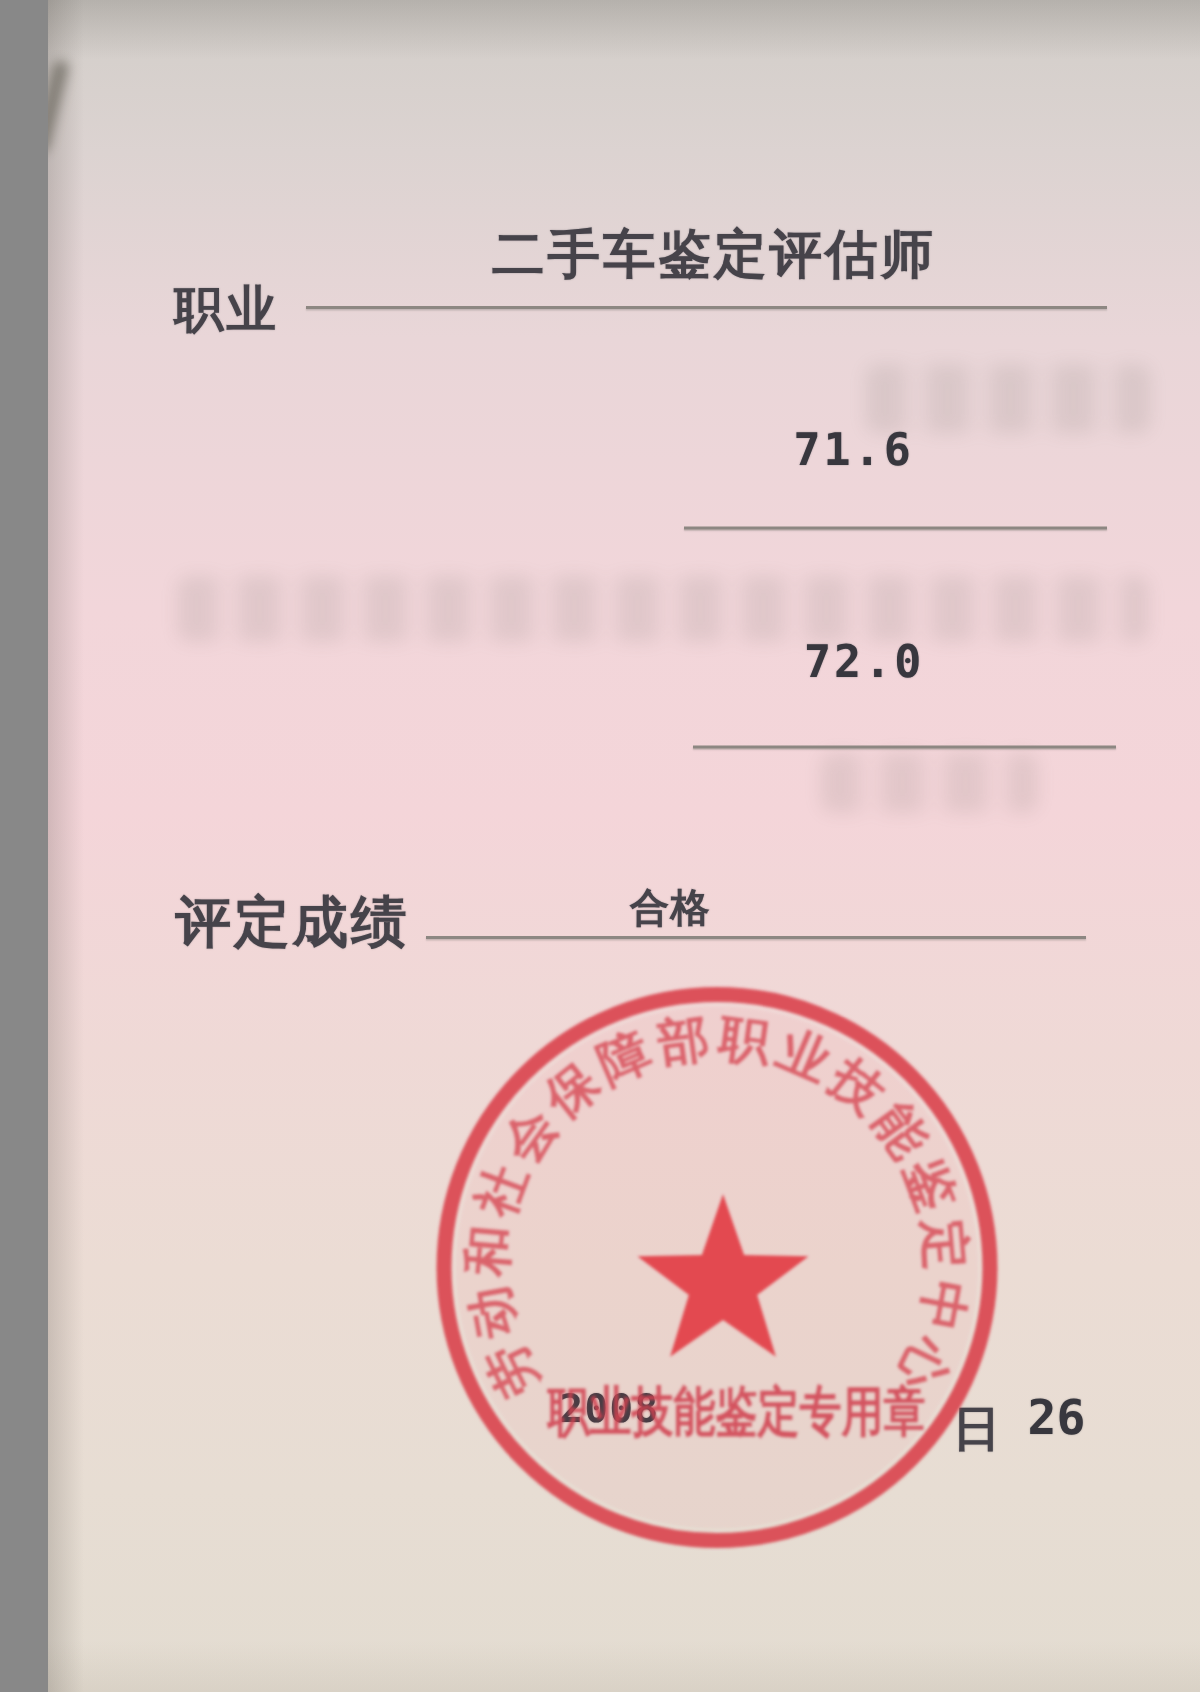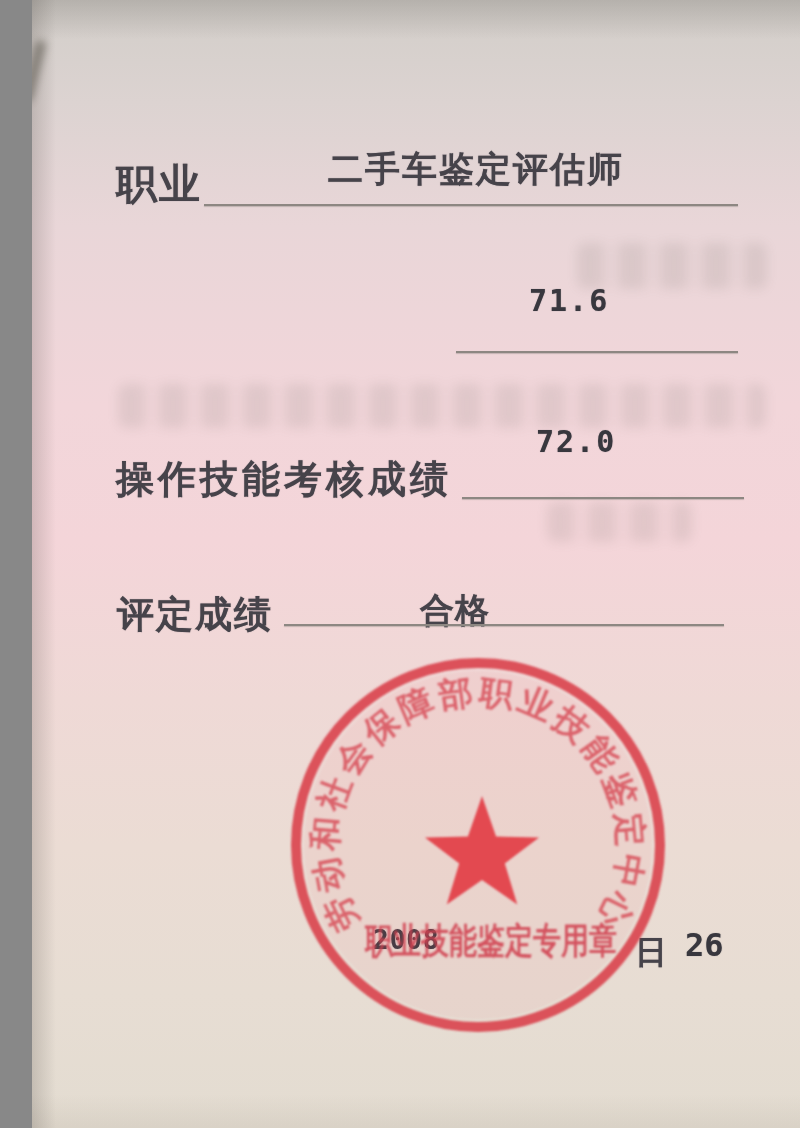--- a/index.html
+++ b/index.html
@@ -49,32 +49,31 @@
 
 <div id="page">
 
   <div class="abs ghost" style="left:545px;top:243px;width:190px;height:46px;"></div>
   <div class="abs ghost" style="left:86px;top:384px;width:648px;height:44px;"></div>
   <div class="abs ghost" style="left:515px;top:502px;width:145px;height:40px;"></div>
 
   <div class="abs corner-mark" style="left:-3px;top:40px;width:10px;height:62px;"></div>
 
   <div class="abs label soft" style="left:296px;top:146px;font-size:35px;letter-spacing:2px;">二手车鉴定评估师</div>
-  <div class="abs label soft" style="left:84px;top:157px;font-size:41px;letter-spacing:2px;">职业</div>
+  <div class="abs label soft" style="left:84px;top:184px;font-size:33px;letter-spacing:2px;">职业</div>
   <div class="abs rule" style="left:172px;top:204px;width:534px;"></div>
 
   <div class="abs num soft" style="left:497px;top:283px;font-size:30px;letter-spacing:2px;">71.6</div>
   <div class="abs rule" style="left:424px;top:351px;width:282px;"></div>
 
   <div class="abs num soft" style="left:504px;top:424px;font-size:30px;letter-spacing:2px;">72.0</div>
-  <div class="abs label soft" style="left:84px;top:454px;font-size:38px;letter-spacing:4px;">操作技能考核成绩</div>
   <div class="abs rule" style="left:430px;top:497px;width:282px;"></div>
 
   <div class="abs label soft" style="left:85px;top:590px;font-size:37px;letter-spacing:2px;">评定成绩</div>
-  <div class="abs label soft" style="left:388px;top:588px;font-size:34px;letter-spacing:1px;">合格</div>
+  <div class="abs label soft" style="left:388px;top:588px;font-size:26px;letter-spacing:1px;">合格</div>
   <div class="abs rule" style="left:252px;top:624px;width:440px;"></div>
 
   <div class="abs num soft" style="left:341px;top:925px;font-size:26px;letter-spacing:1px;">2008</div>
   <div class="abs label soft" style="left:603px;top:931px;font-size:32px;">日</div>
   <div class="abs num soft" style="left:653px;top:926px;font-size:32px;">26</div>
 
   <svg class="abs" style="left:0;top:0;" width="800" height="1128" viewBox="0 0 800 1128">
     <defs>
       <filter id="inkblur" x="-10%" y="-10%" width="120%" height="120%">
         <feGaussianBlur stdDeviation="0.9"></feGaussianBlur>

